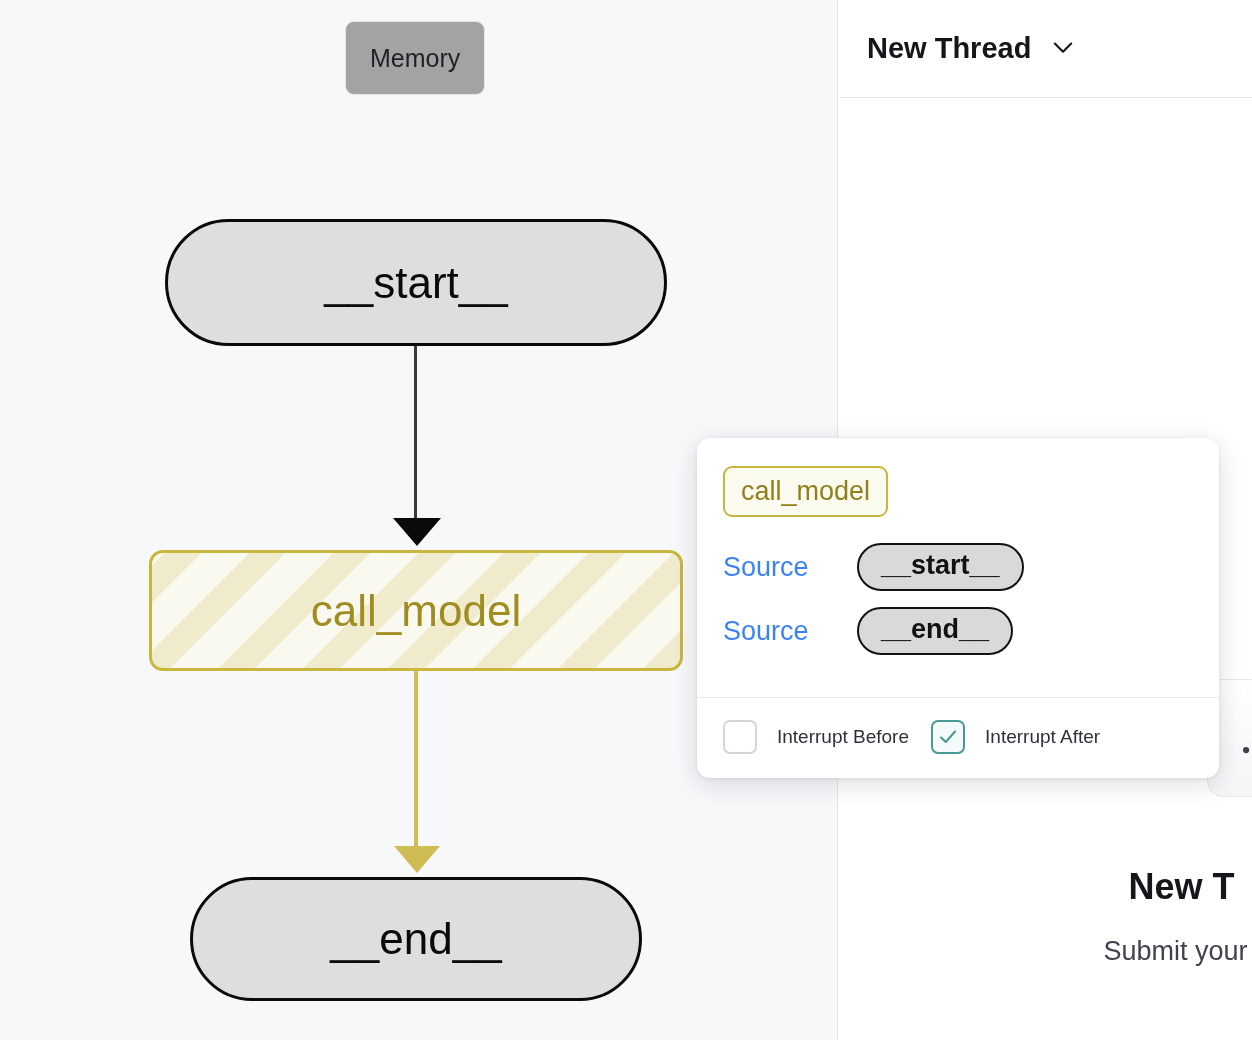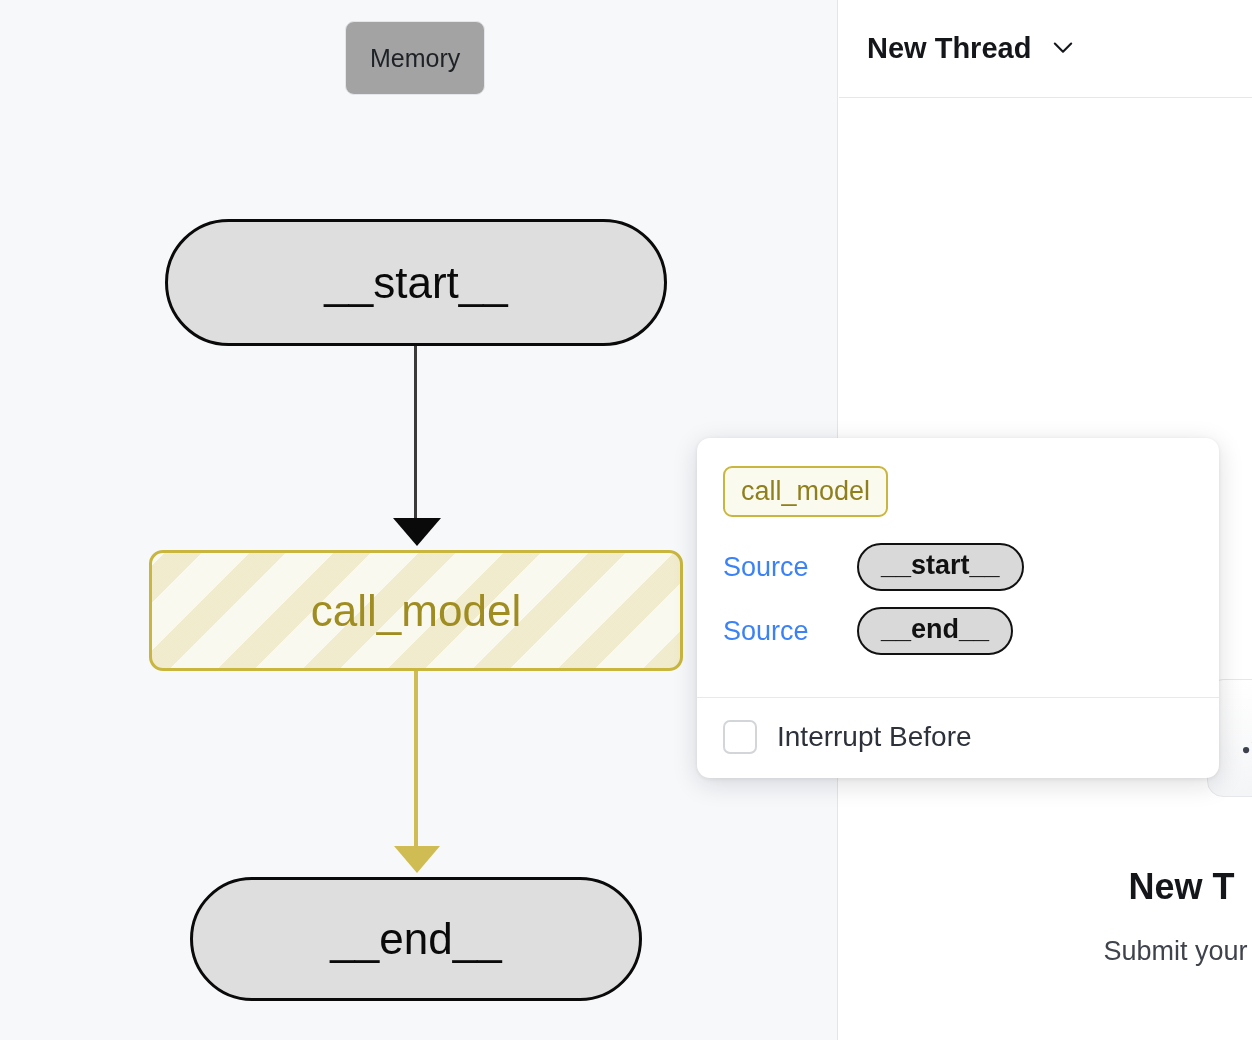--- a/index.html
+++ b/index.html
@@ -233,21 +233,21 @@
     border: 2px solid #d3d5d9;
     background: #ffffff;
     flex: none;
     cursor: pointer;
     display: flex; align-items: center; justify-content: center;
   }
   .cb.checked {
     border-color: #4a9a94;
     background: #f3faf9;
   }
-  .check-label { font-size: 28px; color: #2d313a; white-space: nowrap; }
+  .check-label { font-size: 19px; color: #2d313a; white-space: nowrap; }
 </style>
 </head>
 <body>
 
 <div id="app">
 
   <div id="graph-panel">
 
     <div id="graph-toolbar">
 
@@ -322,18 +322,26 @@
 
     </div>
 
     <div id="popover-footer">
 
       <div class="check-item">
         <span class="cb"></span>
         <span class="check-label">Interrupt Before</span>
       </div>
 
+      <div class="check-item">
+        <span class="cb checked">
+          <svg width="24" height="24" viewBox="0 0 24 24" fill="none" stroke="#4a9a94" stroke-width="2.1" stroke-linecap="round" stroke-linejoin="round">
+            <polyline points="5,12.5 9.8,17 19,6.5"></polyline>
+          </svg>
+        </span>
+        <span class="check-label">Interrupt After</span>
+      </div>
 
     </div>
 
   </div>
 
 </div>
 
 </body></html>

